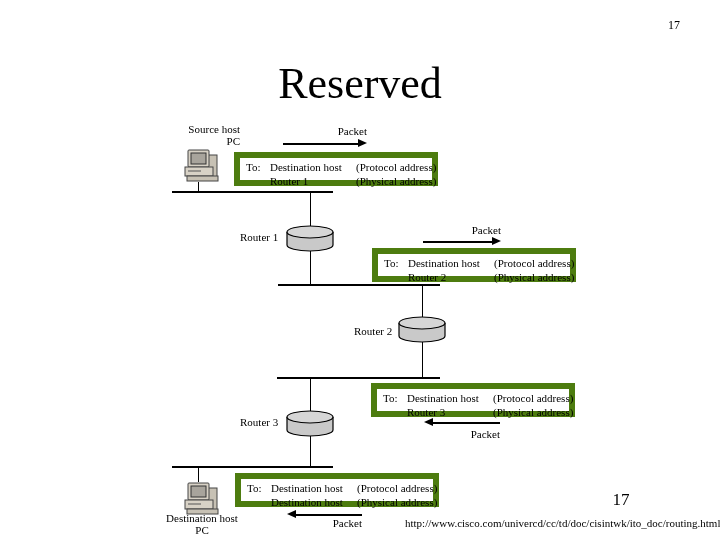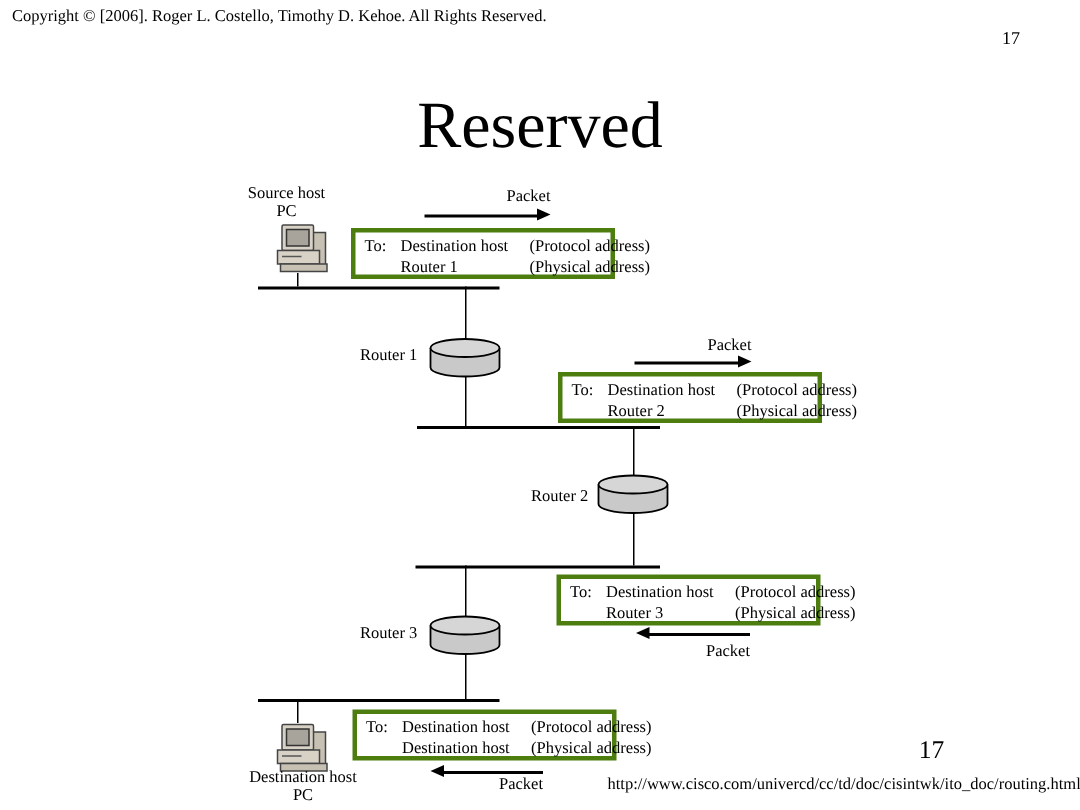--- a/index.html
+++ b/index.html
@@ -12,24 +12,24 @@
   .hline { position:absolute; height:2px; background:#000; }
   .vline { position:absolute; width:1px; background:#000; }
 
   .copyright { left:8px; top:5px; font-size:11px; white-space:nowrap; }
   .pagenum-top { left:660px; top:18px; width:28px; font-size:12px; text-align:center; }
   .title { left:0; top:60px; width:100%; text-align:center; font-size:44px; line-height:48px; }
 
   .host-label { font-size:11px; line-height:12px; text-align:center; }
 
   .addr-box {
-    position:absolute; border:3px solid #4d7c0f; background:#fff;
+    position:absolute; border:6px solid #4d7c0f; background:#fff;
     display:grid; grid-template-columns:24px 86px 1fr;
     font-size:11px; line-height:14px; padding:2px 2px 2px 6px;
-    box-sizing:border-box; width:176px; height:34px; white-space:nowrap;
+    box-sizing:border-box; width:204px; height:34px; white-space:nowrap;
   }
 
   .packet-label { position:absolute; font-size:11px; text-align:right; }
 
   .arrow { position:absolute; height:9px; }
   .arrow .shaft { position:absolute; top:3.5px; height:2px; background:#000; }
   .arrow.right .shaft { left:0; right:8px; }
   .arrow.left  .shaft { left:8px; right:0; }
   .arrow .head { position:absolute; top:0; width:0; height:0;
                  border-top:4.5px solid transparent; border-bottom:4.5px solid transparent; }
@@ -38,39 +38,38 @@
 
   .router-label { position:absolute; font-size:11px; white-space:nowrap; }
   .url { left:405px; top:517px; font-size:11px; white-space:nowrap; }
   .pagenum-bottom { left:604px; top:490px; width:34px; font-size:17px; text-align:center; }
 </style>
 </head>
 <body>
 
 <div class="slide">
 
-  <div class="abs copyright">Copyright © [2006].  Roger L. Costello, Timothy D. Kehoe.  All Rights Reserved.</div>
   <div class="abs pagenum-top">17</div>
   <div class="abs title">Reserved</div>
 
   <div class="hline" style="left:172px;top:191px;width:161px;"></div>
   <div class="hline" style="left:278px;top:284px;width:162px;"></div>
   <div class="hline" style="left:277px;top:377px;width:163px;"></div>
   <div class="hline" style="left:172px;top:466px;width:161px;"></div>
 
   <div class="vline" style="left:198px;top:182px;height:9px;"></div>
   <div class="vline" style="left:310px;top:191px;height:35px;"></div>
   <div class="vline" style="left:310px;top:250px;height:34px;"></div>
   <div class="vline" style="left:422px;top:284px;height:33px;"></div>
   <div class="vline" style="left:422px;top:341px;height:36px;"></div>
   <div class="vline" style="left:310px;top:377px;height:34px;"></div>
   <div class="vline" style="left:310px;top:435px;height:31px;"></div>
   <div class="vline" style="left:198px;top:466px;height:16px;"></div>
 
-  <div class="abs host-label" style="left:154px;top:123px;width:74px;">
+  <div class="abs host-label" style="left:166px;top:123px;width:74px;text-align:right;">
     <div>Source host</div>
     <div>PC</div>
   </div>
   <svg class="abs" style="left:184px;top:147px;" width="36" height="37" viewBox="0 0 36 37">
     <rect x="24" y="8" width="9" height="23" fill="#c7c1b4" stroke="#444" stroke-width="1"></rect>
     <rect x="4" y="3" width="21" height="17" rx="1" fill="#d8d2c6" stroke="#444" stroke-width="1"></rect>
     <rect x="7" y="6" width="15" height="11" fill="#a8a49c" stroke="#333" stroke-width="1"></rect>
     <rect x="1" y="20" width="28" height="9" fill="#d8d2c6" stroke="#444" stroke-width="1"></rect>
     <line x1="4" y1="24" x2="17" y2="24" stroke="#555" stroke-width="1"></line>
     <rect x="3" y="29" width="31" height="5" fill="#c7c1b4" stroke="#444" stroke-width="1"></rect>

